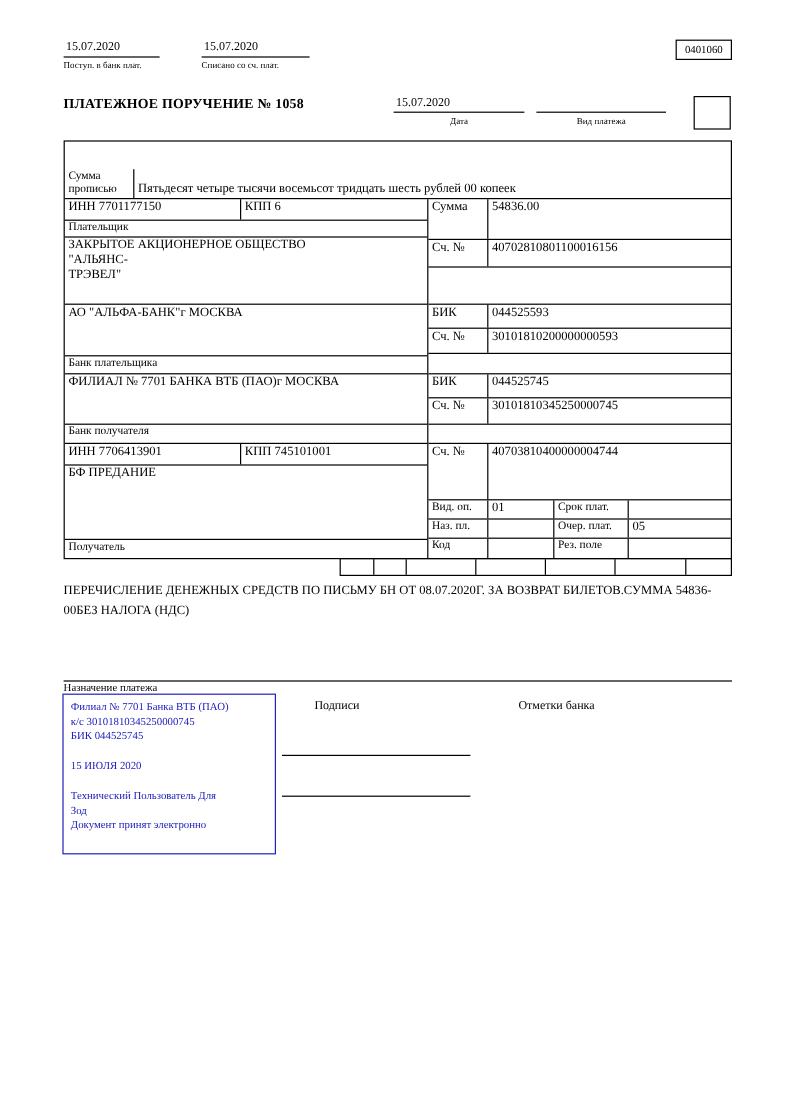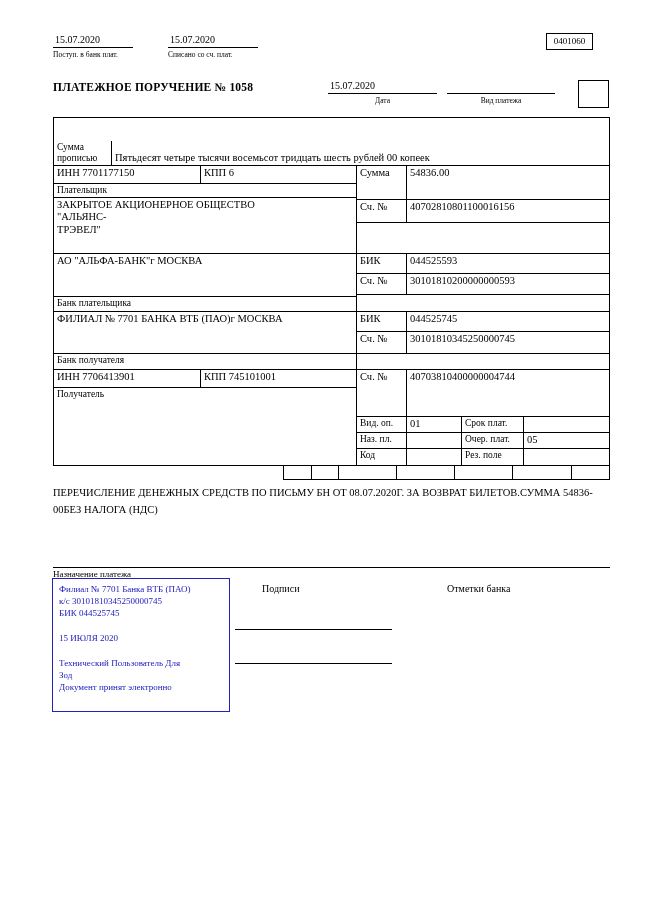--- a/index.html
+++ b/index.html
@@ -61,21 +61,21 @@
 <div class="page">
 
   <div class="abs" style="left:53px; top:33px; width:80px;">
     <div class="date-val">15.07.2020</div>
     <div class="tiny" style="margin-top:2px;">Поступ. в банк плат.</div>
   </div>
   <div class="abs" style="left:168px; top:33px; width:90px;">
     <div class="date-val">15.07.2020</div>
     <div class="tiny" style="margin-top:2px;">Списано со сч. плат.</div>
   </div>
-  <div class="abs code-box" style="left:546px; top:33px;">0401060</div>
+  <div class="abs code-box" style="left:563px; top:33px;">0401060</div>
 
   <div class="abs title-text" style="left:53px; top:81px;">ПЛАТЕЖНОЕ ПОРУЧЕНИЕ № 1058</div>
   <div class="abs" style="left:328px; top:79px; width:109px;">
     <div class="field-underline">15.07.2020</div>
     <div class="tiny center" style="margin-top:2px;">Дата</div>
   </div>
   <div class="abs" style="left:447px; top:79px; width:108px;">
     <div class="field-underline"></div>
     <div class="tiny center" style="margin-top:2px;">Вид платежа</div>
   </div>
@@ -99,20 +99,21 @@
 "АЛЬЯНС-
 ТРЭВЕЛ"</div>
         <div class="cell bb h43">АО "АЛЬФА-БАНК"г МОСКВА</div>
         <div class="cell bb h15 small">Банк плательщика</div>
         <div class="cell bb h42">ФИЛИАЛ № 7701 БАНКА ВТБ (ПАО)г МОСКВА</div>
         <div class="cell bb h16 small">Банк получателя</div>
         <div class="flexr bb h18">
           <div class="cell w147 br">ИНН 7706413901</div>
           <div class="cell flex1">КПП 745101001</div>
         </div>
+        <div class="cell bb h62">БФ ПРЕДАНИЕ</div>
         <div class="cell h15 small">Получатель</div>
       </div>
       <div class="col-right">
         <div class="flexr bb h34">
           <div class="cell w50 br">Сумма</div>
           <div class="cell flex1">54836.00</div>
         </div>
         <div class="flexr bb h23">
           <div class="cell w50 br">Сч. №</div>
           <div class="cell flex1">40702810801100016156</div>
@@ -181,17 +182,17 @@
     <div>Филиал № 7701 Банка ВТБ (ПАО)</div>
     <div>к/с 30101810345250000745</div>
     <div>БИК 044525745</div>
     <div class="gap-top">15 ИЮЛЯ 2020</div>
     <div class="gap-top">Технический Пользователь Для</div>
     <div>Зод</div>
     <div>Документ принят электронно</div>
   </div>
 
   <div class="abs" style="left:262px; top:583px; font-size:10px;">Подписи</div>
-  <div class="abs" style="left:447px; top:583px; font-size:10px;">Отметки банка</div>
+  <div class="abs" style="left:432px; top:583px; font-size:10px;">Отметки банка</div>
   <div class="sig-line" style="top:629px;"></div>
   <div class="sig-line" style="top:663px;"></div>
 
 </div>
 
 </body></html>

